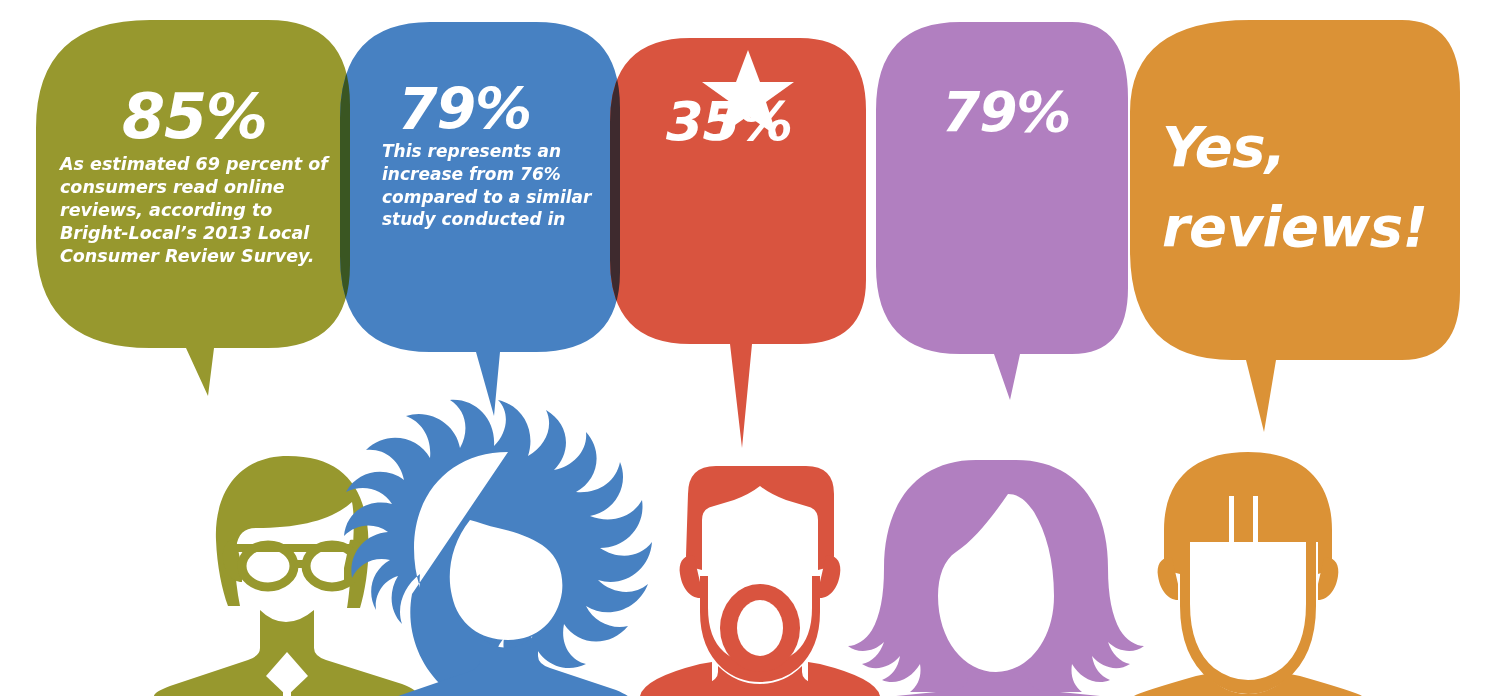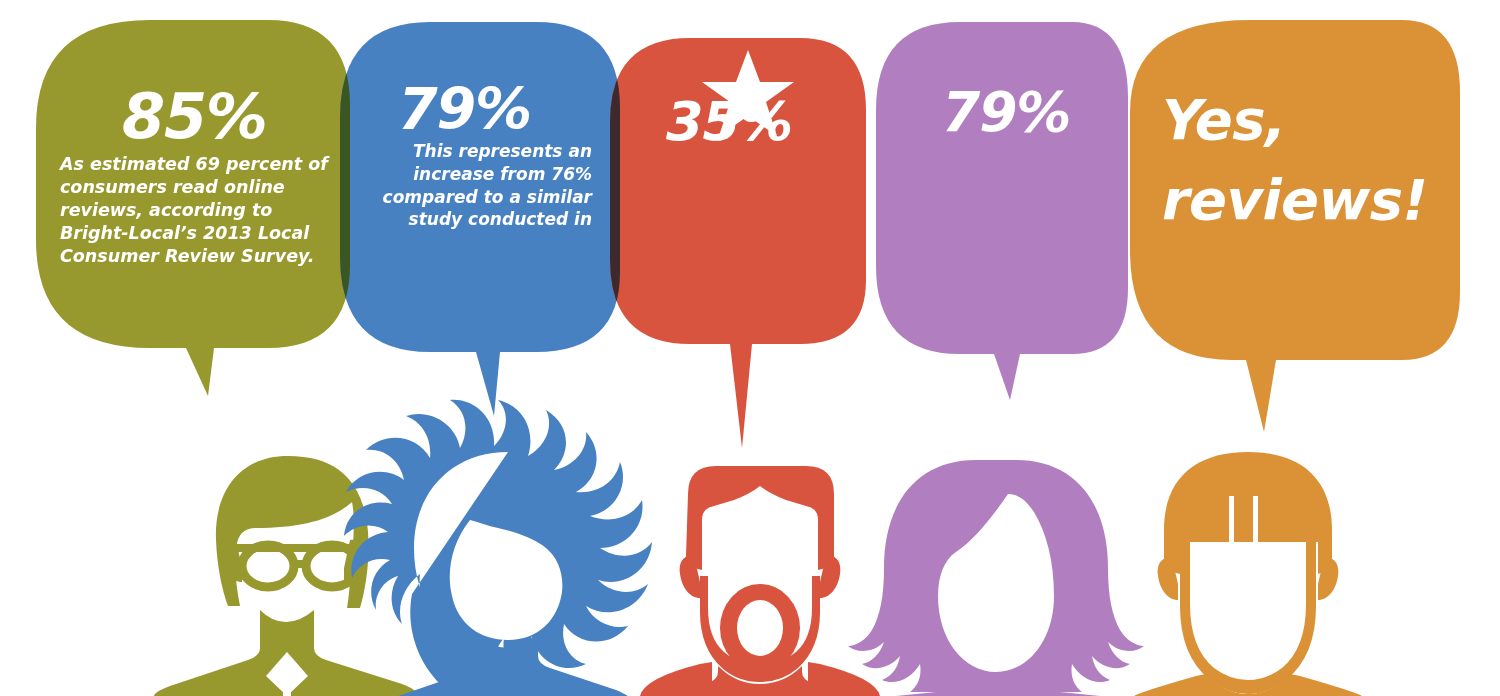--- a/index.html
+++ b/index.html
@@ -53,35 +53,35 @@
   }
 
   
   #t1 { left: 60px; top: 88px; width: 270px; }
   #t1 .stat-number { font-size: 62px; margin-left: 62px; }
   #t1 .stat-body { font-size: 17.5px; line-height: 1.32; margin-top: 6px; }
 
   
   #t2 { left: 382px; top: 82px; width: 210px; }
   #t2 .stat-number { font-size: 57px; margin-left: 16px; }
-  #t2 .stat-body { font-size: 17px; line-height: 1.34; margin-top: 4px; text-align: right; }
+  #t2 .stat-body { font-size: 17px; line-height: 1.34; margin-top: 4px; }
 
   
   #t3 { left: 648px; top: 96px; width: 205px; }
   #t3 .stat-number { font-size: 54px; margin-left: 18px; }
   #t3 .stat-body { font-size: 15.6px; line-height: 1.33; margin-top: 4px; }
 
   
   #t4 { left: 916px; top: 86px; width: 200px; }
   #t4 .stat-number { font-size: 55px; margin-left: 26px; }
   #t4 .stat-body { font-size: 15.4px; line-height: 1.34; margin-top: 4px; }
 
   
   #t5 {
-    left: 1162px; top: 80px; width: 310px;
+    left: 1162px; top: 107px; width: 310px;
   }
   #t5 .headline {
     font-family: "DejaVu Sans", sans-serif;
     font-weight: bold;
     font-style: italic;
     font-size: 56px;
     line-height: 1.42;
     display: block;
     letter-spacing: -0.01em;
   }

